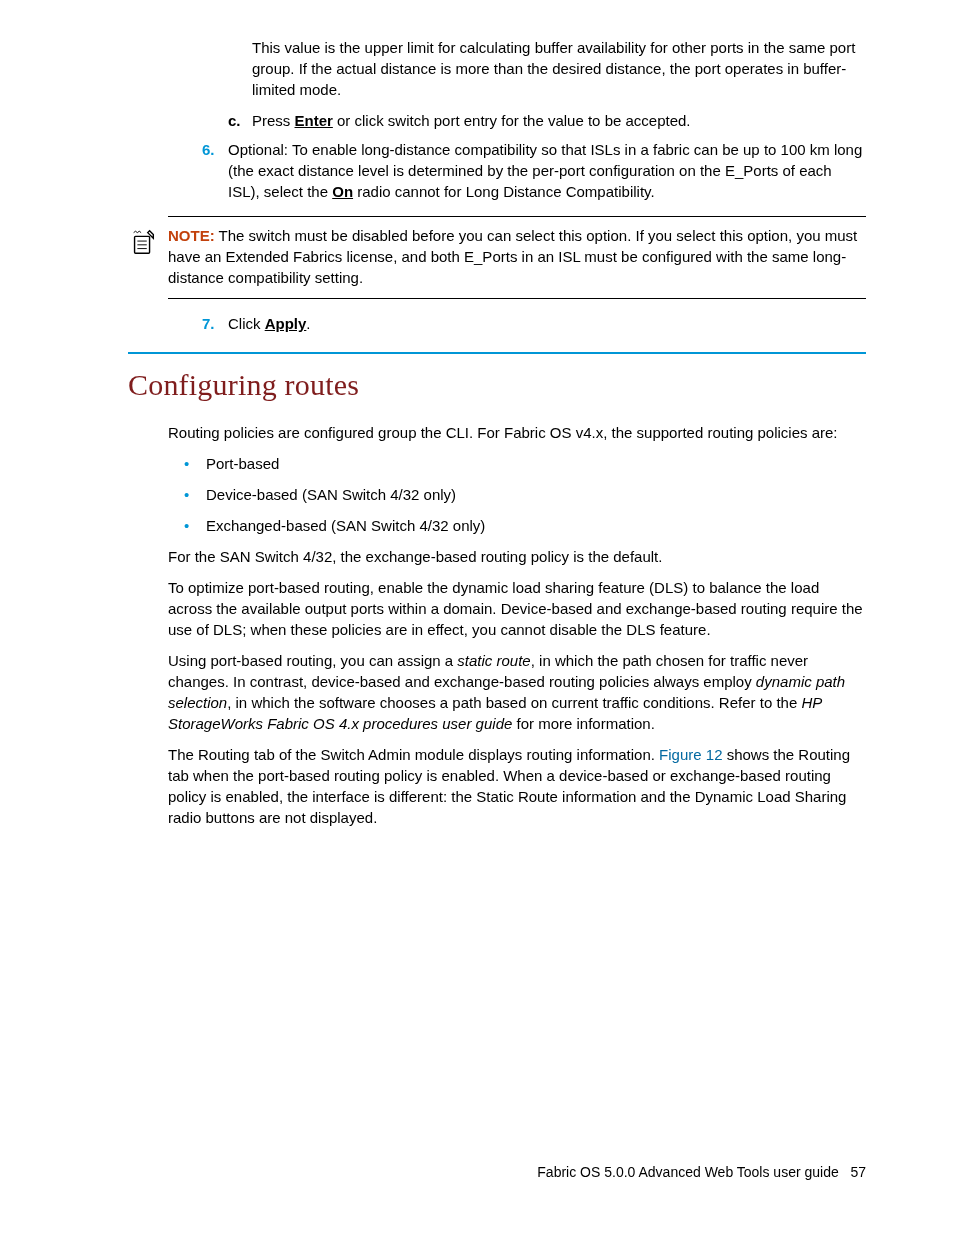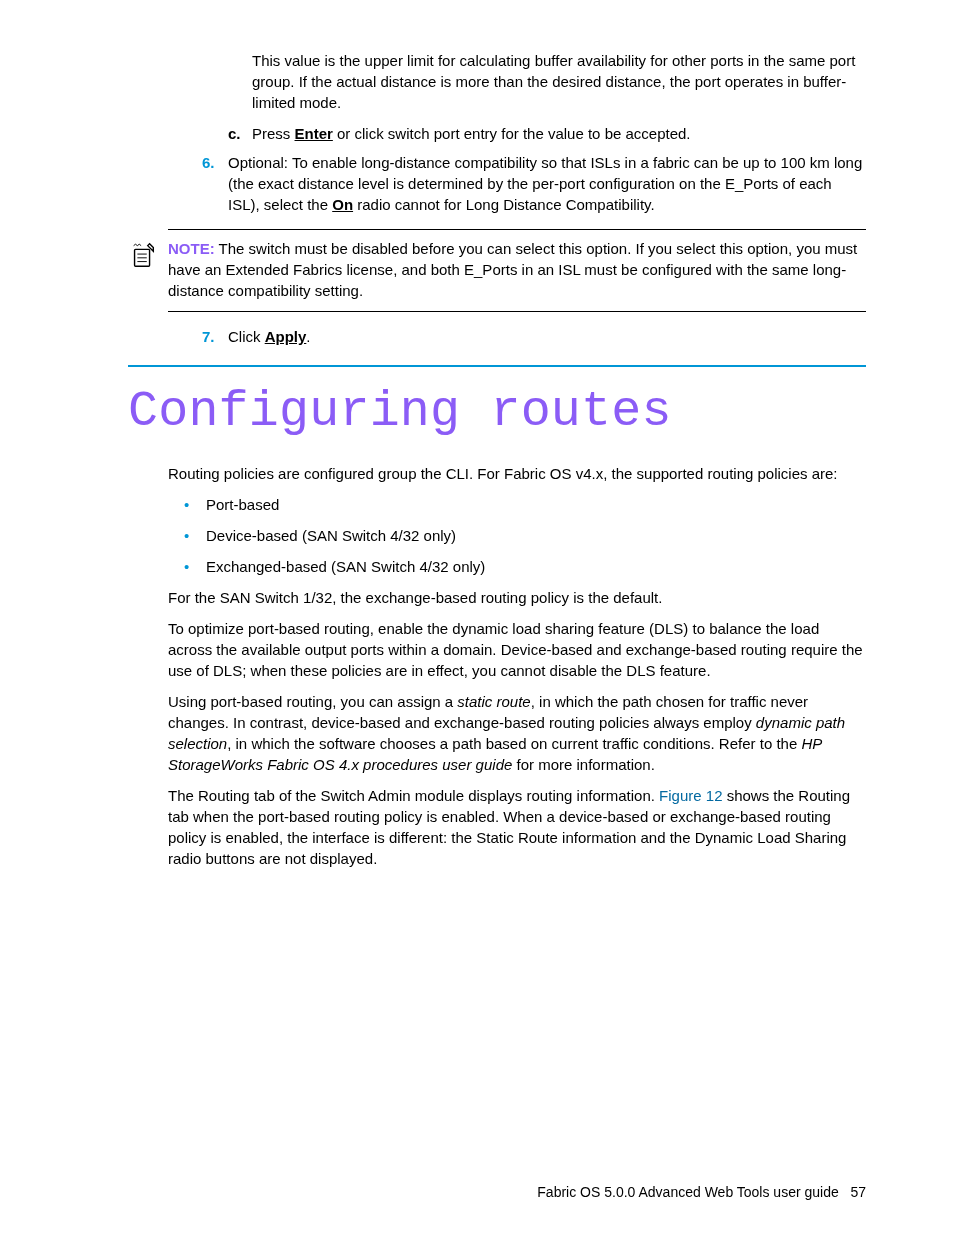--- a/index.html
+++ b/index.html
@@ -10,21 +10,21 @@
     font-weight: 300;
     font-size: 15px;
     line-height: 1.4;
     color: #000;
     width: 954px;
     height: 1235px;
     position: relative;
     background: #fff;
   }
   .page {
-    padding: 50px 88px 50px 128px;
+    padding: 37px 88px 50px 128px;
     box-sizing: border-box;
     height: 100%;
     position: relative;
   }
   .content-indent {
     margin-left: 40px;
   }
   .para-indent {
     margin-left: 84px;
   }
@@ -77,32 +77,32 @@
   .note-icon {
     position: absolute;
     left: 0; top: 2px;
     width: 30px; height: 30px;
   }
   .note-text {
     margin-left: 40px;
   }
   .note-label {
     font-weight: 600;
-    color: #8b5cf6;
+    color: #c2410c;
   }
   .hr-thick {
     border: none;
     border-top: 2px solid #0096d6;
     margin: 18px 0 10px -40px;
   }
   h1 {
-    font-family: Liberation Mono, monospace;
+    font-family: Liberation Serif, serif;
     font-weight: 200;
-    font-size: 50px;
-    color: #8b5cf6;
+    font-size: 30px;
+    color: #7f1d1d;
     margin: 10px 0 16px -40px;
     letter-spacing: 0.2px;
   }
   .bullets {
     list-style: none;
     padding: 0;
     margin: 5px 0 10px 16px;
   }
   .bullets li {
     position: relative;
@@ -114,21 +114,21 @@
     position: absolute;
     left: 0; top: 0;
     color: #0096d6;
     font-size: 15px;
   }
   .b { font-weight: 600; text-decoration: underline; }
   .i { font-style: italic; }
   .link { color: #0369a1; }
   .footer {
     position: absolute;
-    bottom: 32px;
+    bottom: 52px;
     right: 88px;
     font-size: 14px;
     font-weight: 300;
   }
 </style>
 </head>
 <body>
 
 <div class="page">
   <div class="content-indent">
@@ -179,21 +179,21 @@
     <h1>Configuring routes</h1>
 
     <p>Routing policies are configured group the CLI. For Fabric OS v4.x, the supported routing policies are:</p>
 
     <ul class="bullets">
       <li>Port-based</li>
       <li>Device-based (SAN Switch 4/32 only)</li>
       <li>Exchanged-based (SAN Switch 4/32 only)</li>
     </ul>
 
-    <p>For the SAN Switch 1/32, the exchange-based routing policy is the default.</p>
+    <p>For the SAN Switch 4/32, the exchange-based routing policy is the default.</p>
 
     <p>To optimize port-based routing, enable the dynamic load sharing feature (DLS) to balance the load across the available output ports within a domain. Device-based and exchange-based routing require the use of DLS; when these policies are in effect, you cannot disable the DLS feature.</p>
 
     <p>
       <span>Using port-based routing, you can assign a </span><span class="i">static route</span><span>, in which the path chosen for traffic never changes. In contrast, device-based and exchange-based routing policies always employ </span><span class="i">dynamic path selection</span><span>, in which the software chooses a path based on current traffic conditions. Refer to the </span><span class="i">HP StorageWorks Fabric OS 4.x procedures user guide</span><span> for more information.</span>
     </p>
 
     <p>
       <span>The Routing tab of the Switch Admin module displays routing information. </span><a class="link">Figure 12</a><span> shows the Routing tab when the port-based routing policy is enabled. When a device-based or exchange-based routing policy is enabled, the interface is different: the Static Route information and the Dynamic Load Sharing radio buttons are not displayed.</span>
     </p>

